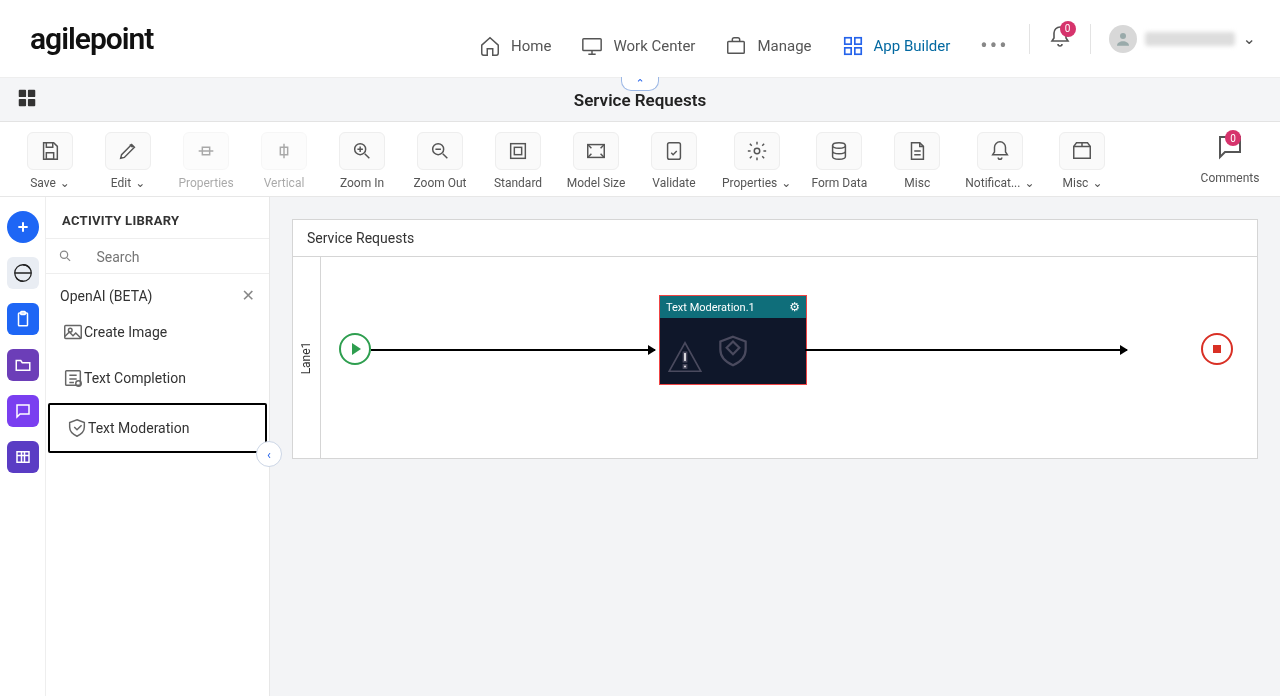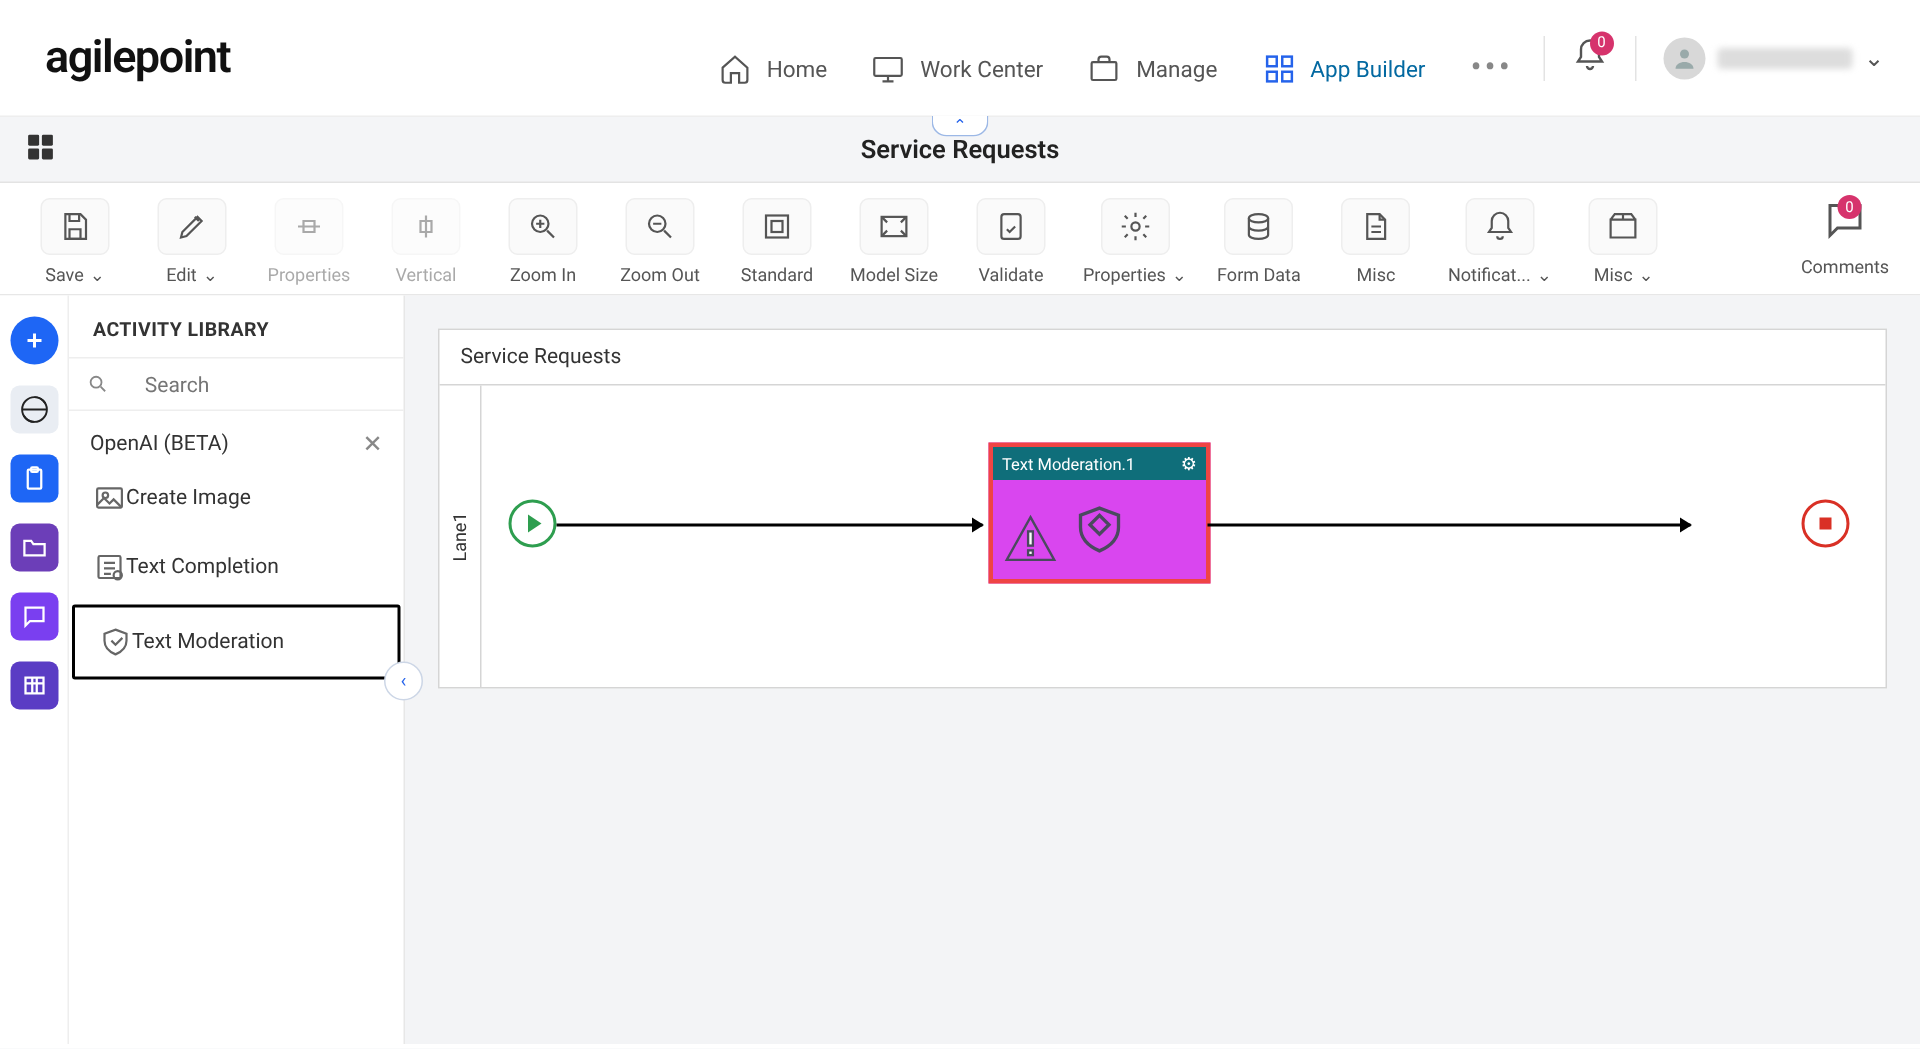--- a/index.html
+++ b/index.html
@@ -53,21 +53,21 @@
   .lane-label span{transform:rotate(-90deg);font-size:12px;color:#333;}
   .lane-body{flex:1;position:relative;}
   .start-node{position:absolute;left:18px;top:76px;width:32px;height:32px;border:2px solid #2e9e4f;border-radius:50%;display:flex;align-items:center;justify-content:center;}
   .start-node::after{content:"";border-left:9px solid #2e9e4f;border-top:6px solid transparent;border-bottom:6px solid transparent;margin-left:2px;}
   .end-node{position:absolute;right:24px;top:76px;width:32px;height:32px;border:2px solid #d93025;border-radius:50%;display:flex;align-items:center;justify-content:center;}
   .end-node::after{content:"";width:8px;height:8px;background:#d93025;}
   .flow-line1{position:absolute;top:92px;left:50px;width:284px;height:2px;background:#000;}
   .flow-line1::after{content:"";position:absolute;right:-1px;top:-4px;border-left:8px solid #000;border-top:5px solid transparent;border-bottom:5px solid transparent;}
   .flow-line2{position:absolute;top:92px;left:484px;width:322px;height:2px;background:#000;}
   .flow-line2::after{content:"";position:absolute;right:-1px;top:-4px;border-left:8px solid #000;border-top:5px solid transparent;border-bottom:5px solid transparent;}
-  .task-node{position:absolute;left:338px;top:38px;width:148px;border:3px solid #ef4444;background:#d946ef;}
+  .task-node{position:absolute;left:338px;top:38px;width:148px;border:1px solid #ef4444;background:#0f172a;}
   .task-head{background:#0f6e7a;color:#fff;font-size:11px;padding:4px 6px;display:flex;align-items:center;justify-content:space-between;}
   .task-body{height:66px;display:flex;align-items:center;justify-content:center;position:relative;}
   .task-body svg{width:38px;height:38px;stroke:#4a4a5e;fill:none;}
   .warn{position:absolute;left:6px;bottom:4px;color:#e98b12;}
   .collapse-tab{position:absolute;left:-14px;top:244px;width:26px;height:26px;border:1px solid #ccd6e6;border-radius:50%;background:#fff;display:flex;align-items:center;justify-content:center;color:#2563eb;font-size:13px;cursor:pointer;}
   .divider{width:1px;height:30px;background:#e3e3e3;}
 </style>
 </head>
 <body>
 

